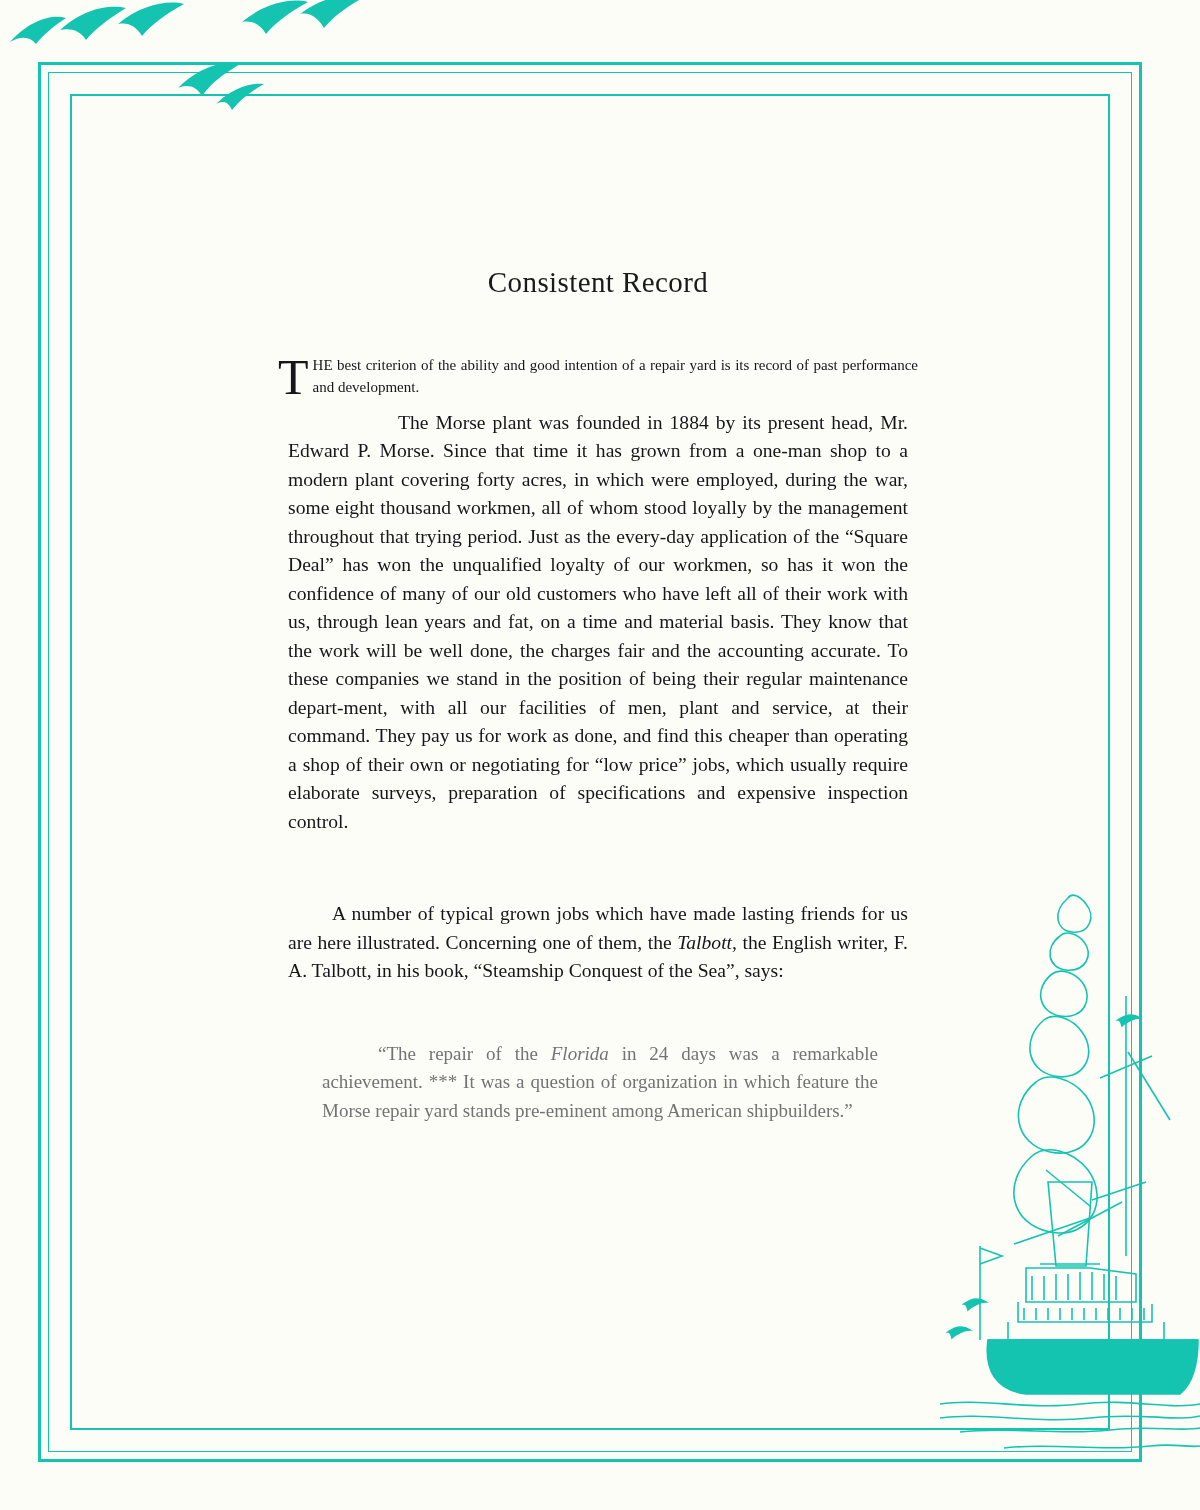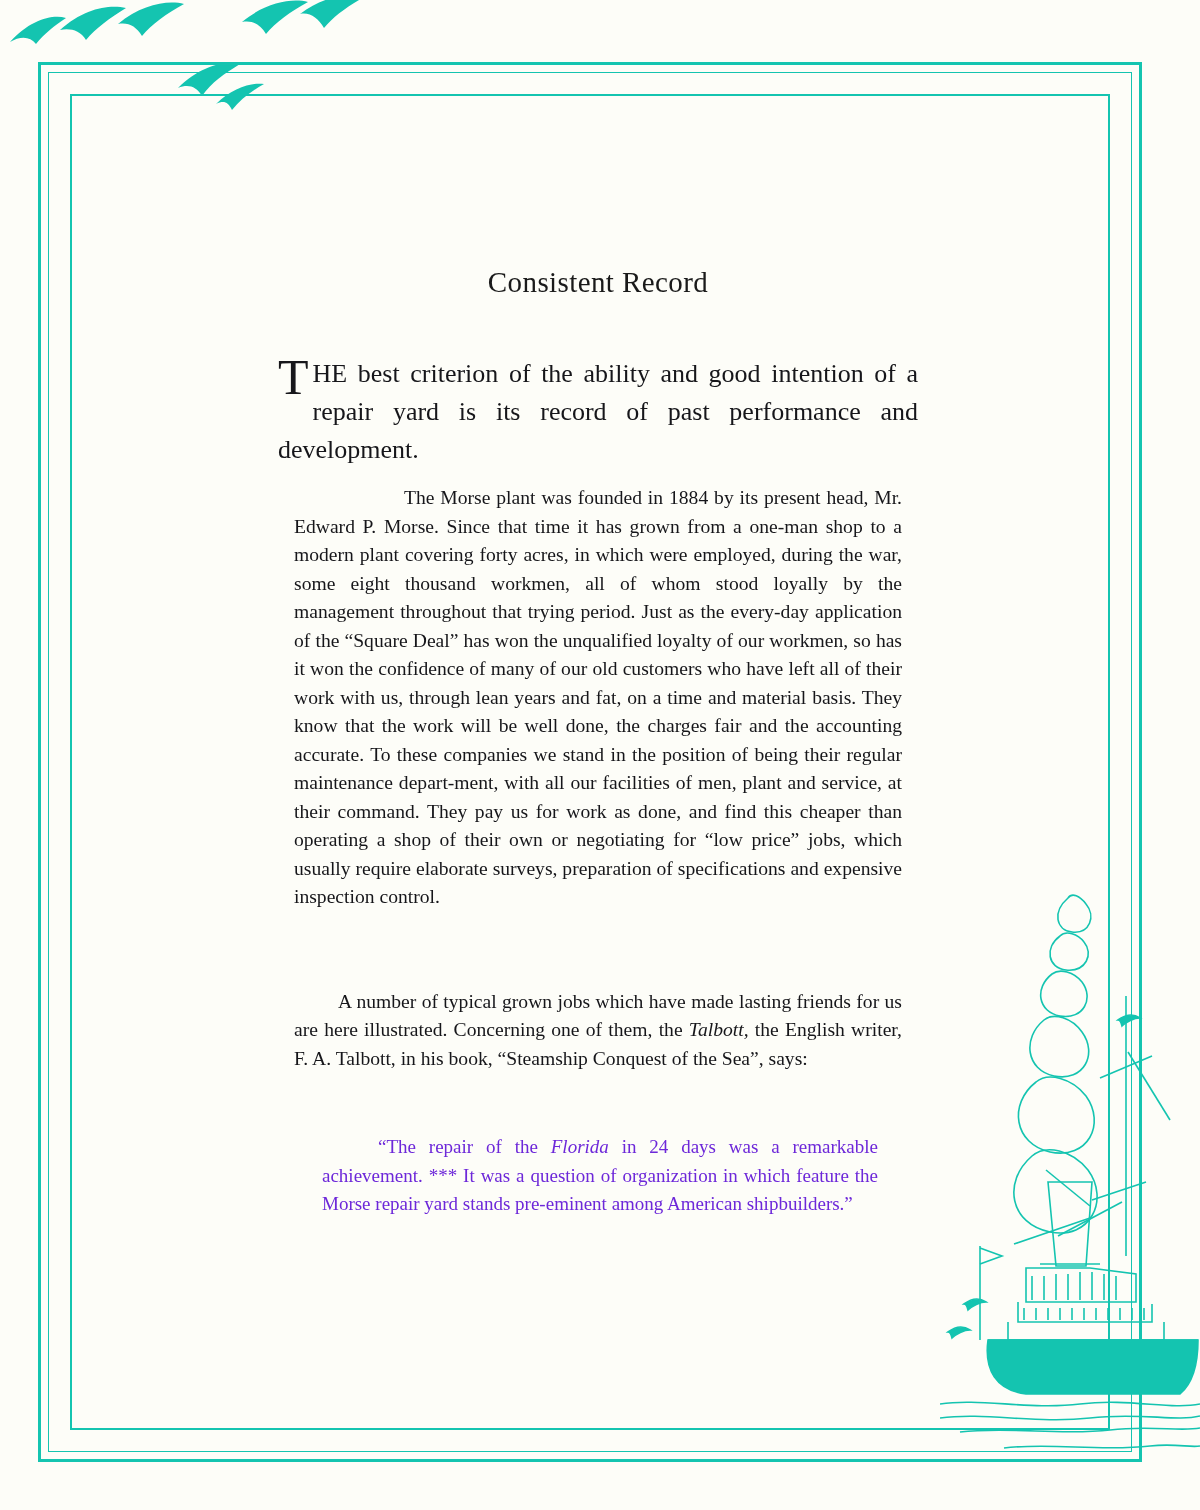--- a/index.html
+++ b/index.html
@@ -79,54 +79,54 @@
     color: #1a1a1a;
     margin: 0 0 56px 0;
     font-weight: normal;
   }
   .para {
     font-size: 19.6px;
     line-height: 1.455;
     color: #16161a;
     text-align: justify;
     text-justify: inter-word;
-    margin: 16px;
+    margin: 10px;
   }
   .lead {
     position: relative;
     padding-left: 0;
   }
   .dropcap {
     float: left;
     font-size: 50px;
     line-height: 40px;
     padding: 2px 4px 0 0;
     color: #17171b;
     font-family: "Liberation Serif", serif;
   }
   .lead-body {
-    font-size: 26px;
+    font-size: 15px;
     line-height: 1.455;
     text-align: justify;
     color: #16161a;
   }
   .cont-indent {
     text-indent: 110px;
   }
   .p-indent {
     text-indent: 44px;
   }
   .gap-1 { height: 44px; }
   .quote {
     margin: 0 0 0 44px;
     width: 556px;
     font-size: 19px;
     line-height: 1.5;
     text-align: justify;
-    color: #6d28d9;
+    color: #737373;
     text-indent: 56px;
   }
   .it { font-style: italic; }
 </style>
 </head>
 <body>
 
 <div class="page">
 
   <div class="frame-outer"></div>

